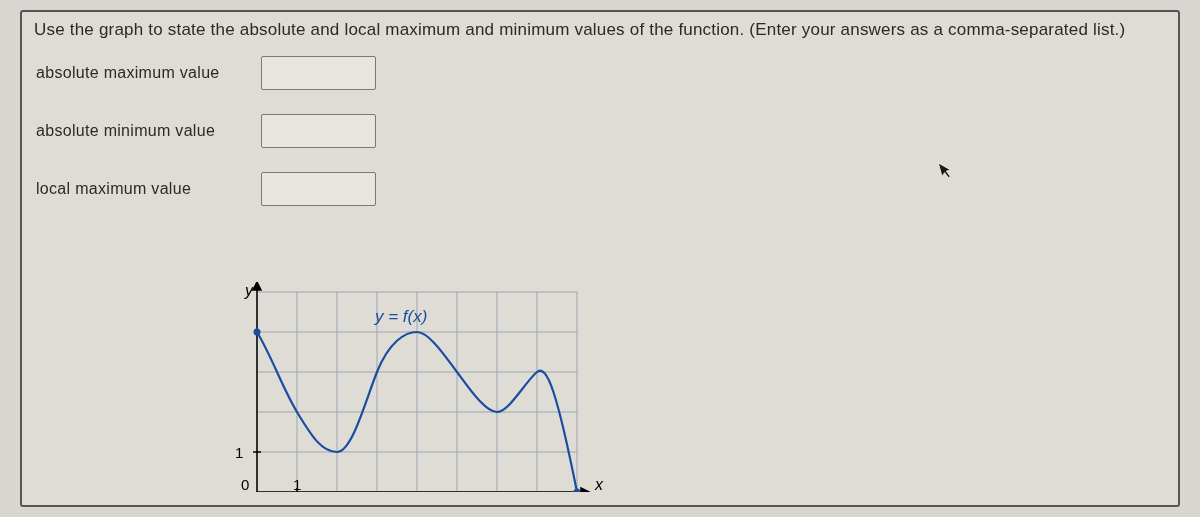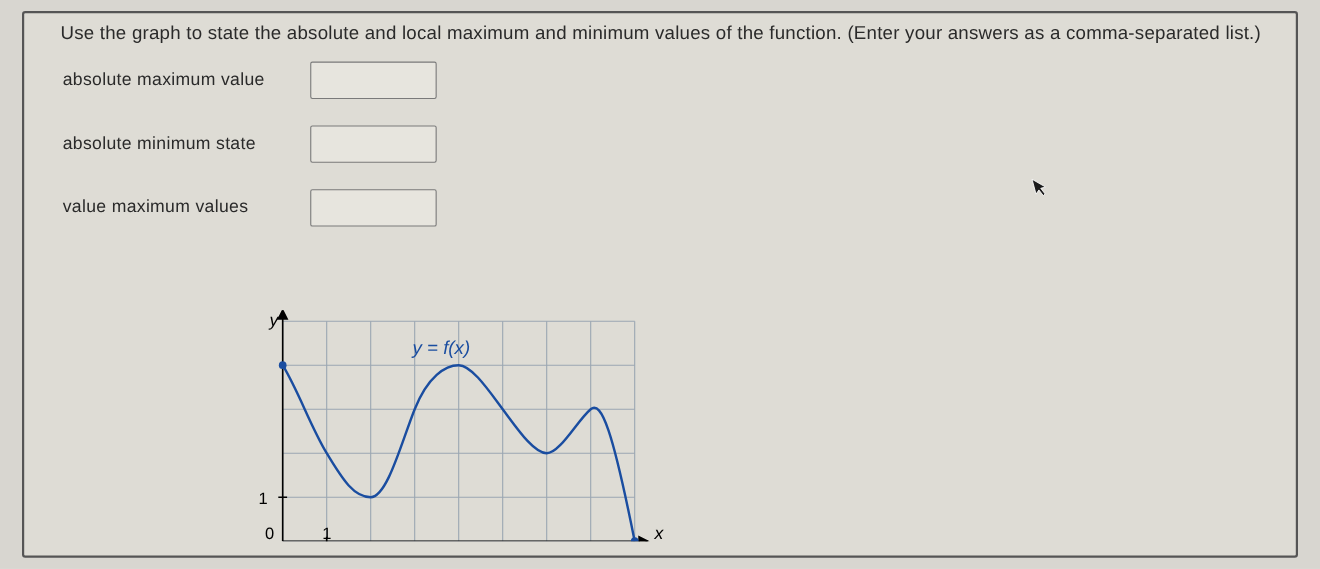--- a/index.html
+++ b/index.html
@@ -13,21 +13,21 @@
     }
     .container {
       position: absolute;
       left: 20px;
       top: 10px;
       right: 20px;
       bottom: 10px;
       border: 2px solid #555;
       border-radius: 3px;
       background: #dedcd5;
-      padding: 8px 18px 12px 33px;
+      padding: 8px 18px 12px 12px;
     }
     .question-text {
       font-size: 17px;
       color: #2a2a2a;
       margin-bottom: 16px;
       letter-spacing: 0.2px;
     }
     .field-row {
       display: flex;
       align-items: center;
@@ -71,26 +71,26 @@
 
 <div class="container">
   <div class="question-text">Use the graph to state the absolute and local maximum and minimum values of the function. (Enter your answers as a comma-separated list.)</div>
 
   <div class="field-row">
     <div class="field-label">absolute maximum value</div>
     <input class="field-input" value="" style="">
   </div>
 
   <div class="field-row">
-    <div class="field-label">absolute minimum state</div>
+    <div class="field-label">absolute minimum value</div>
     <input class="field-input" value="" style="">
   </div>
 
   <div class="field-row">
-    <div class="field-label">value maximum values</div>
+    <div class="field-label">local maximum value</div>
     <input class="field-input" value="" style="">
   </div>
 
 
   <div class="graph-area">
     <svg width="400" height="210">
 
       <g stroke="#9aa6b2" stroke-width="1">
         <line x1="40" y1="10" x2="40" y2="210"></line>
         <line x1="80" y1="10" x2="80" y2="210"></line>

